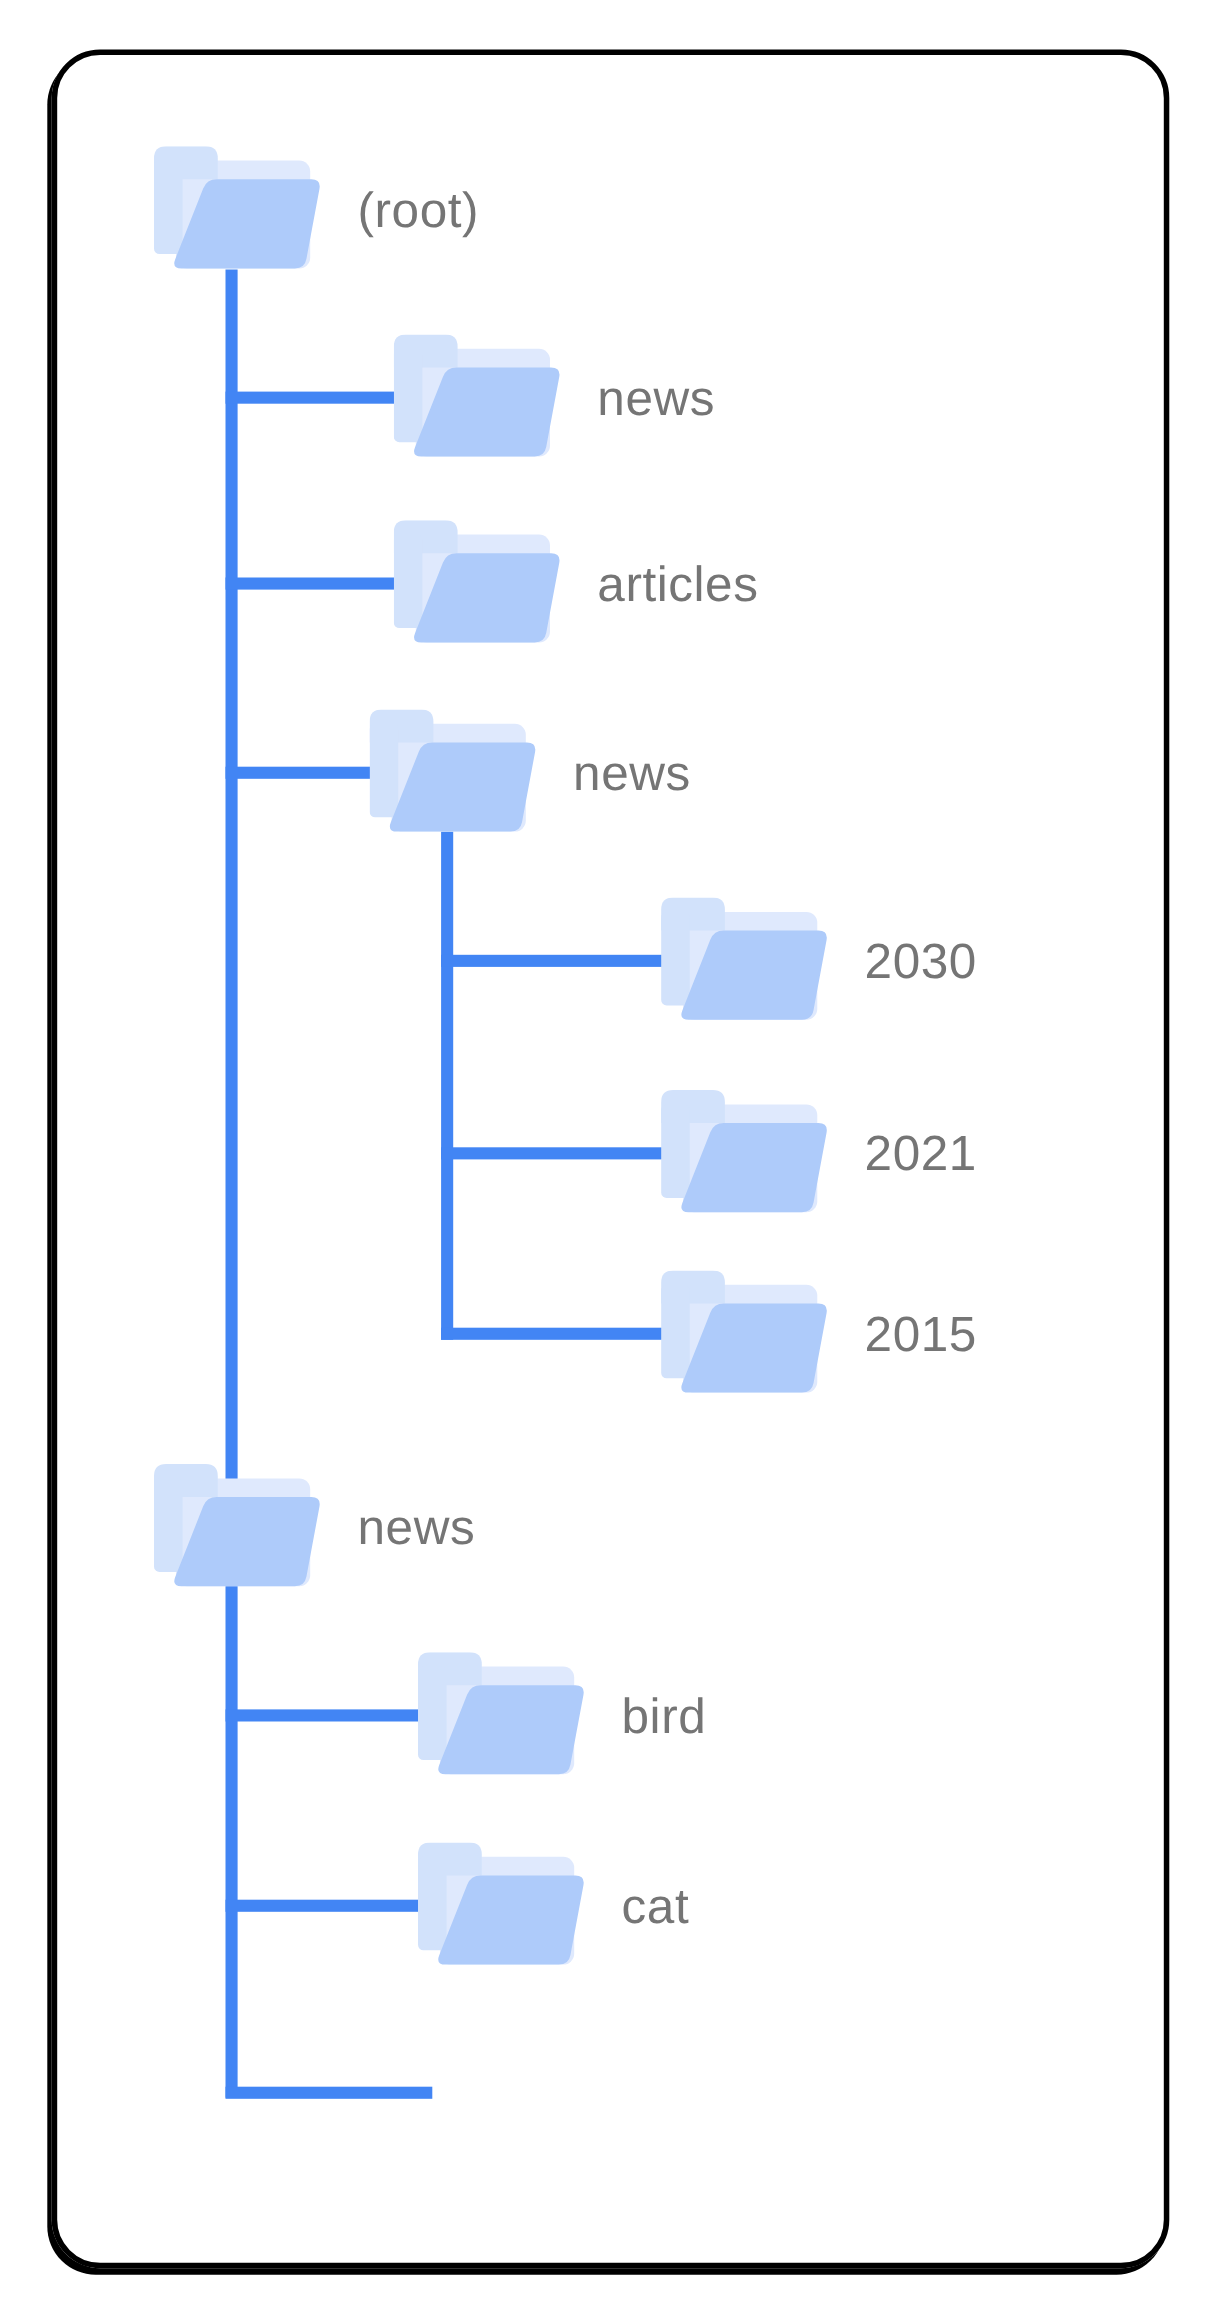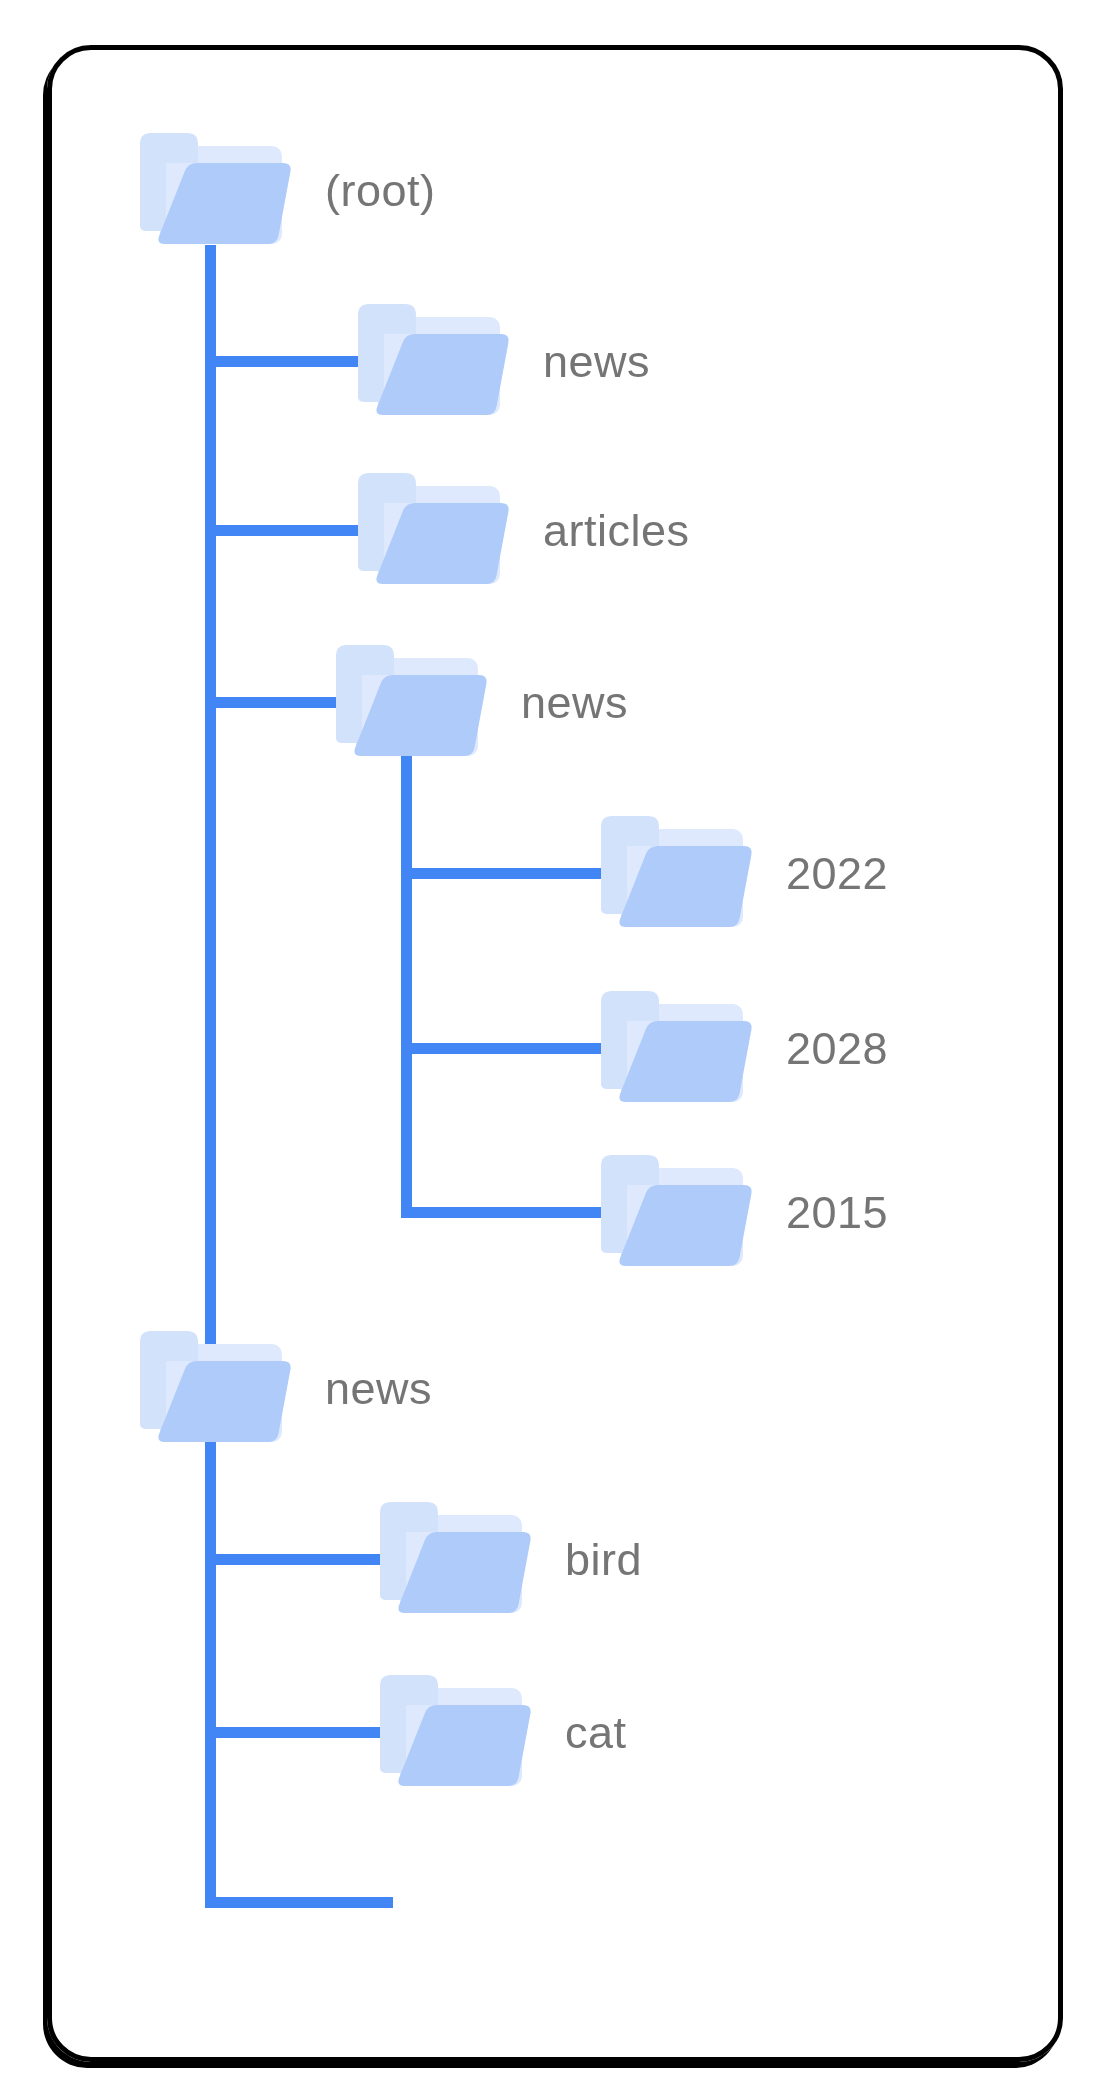--- a/index.html
+++ b/index.html
@@ -75,28 +75,28 @@
     <svg class="folder" viewBox="0 0 155 115">
         <use href="#folder-sym"></use>
       </svg>
     <span class="lbl">news</span>
   </div>
 
   <div class="node" style="left:601px;top:816px">
     <svg class="folder" viewBox="0 0 155 115">
         <use href="#folder-sym"></use>
       </svg>
-    <span class="lbl">2022</span>
+    <span class="lbl">2030</span>
   </div>
 
   <div class="node" style="left:601px;top:991px">
     <svg class="folder" viewBox="0 0 155 115">
         <use href="#folder-sym"></use>
       </svg>
-    <span class="lbl">2028</span>
+    <span class="lbl">2021</span>
   </div>
 
   <div class="node" style="left:601px;top:1155px">
     <svg class="folder" viewBox="0 0 155 115">
         <use href="#folder-sym"></use>
       </svg>
     <span class="lbl">2015</span>
   </div>
 
   <div class="node" style="left:140px;top:1331px">

